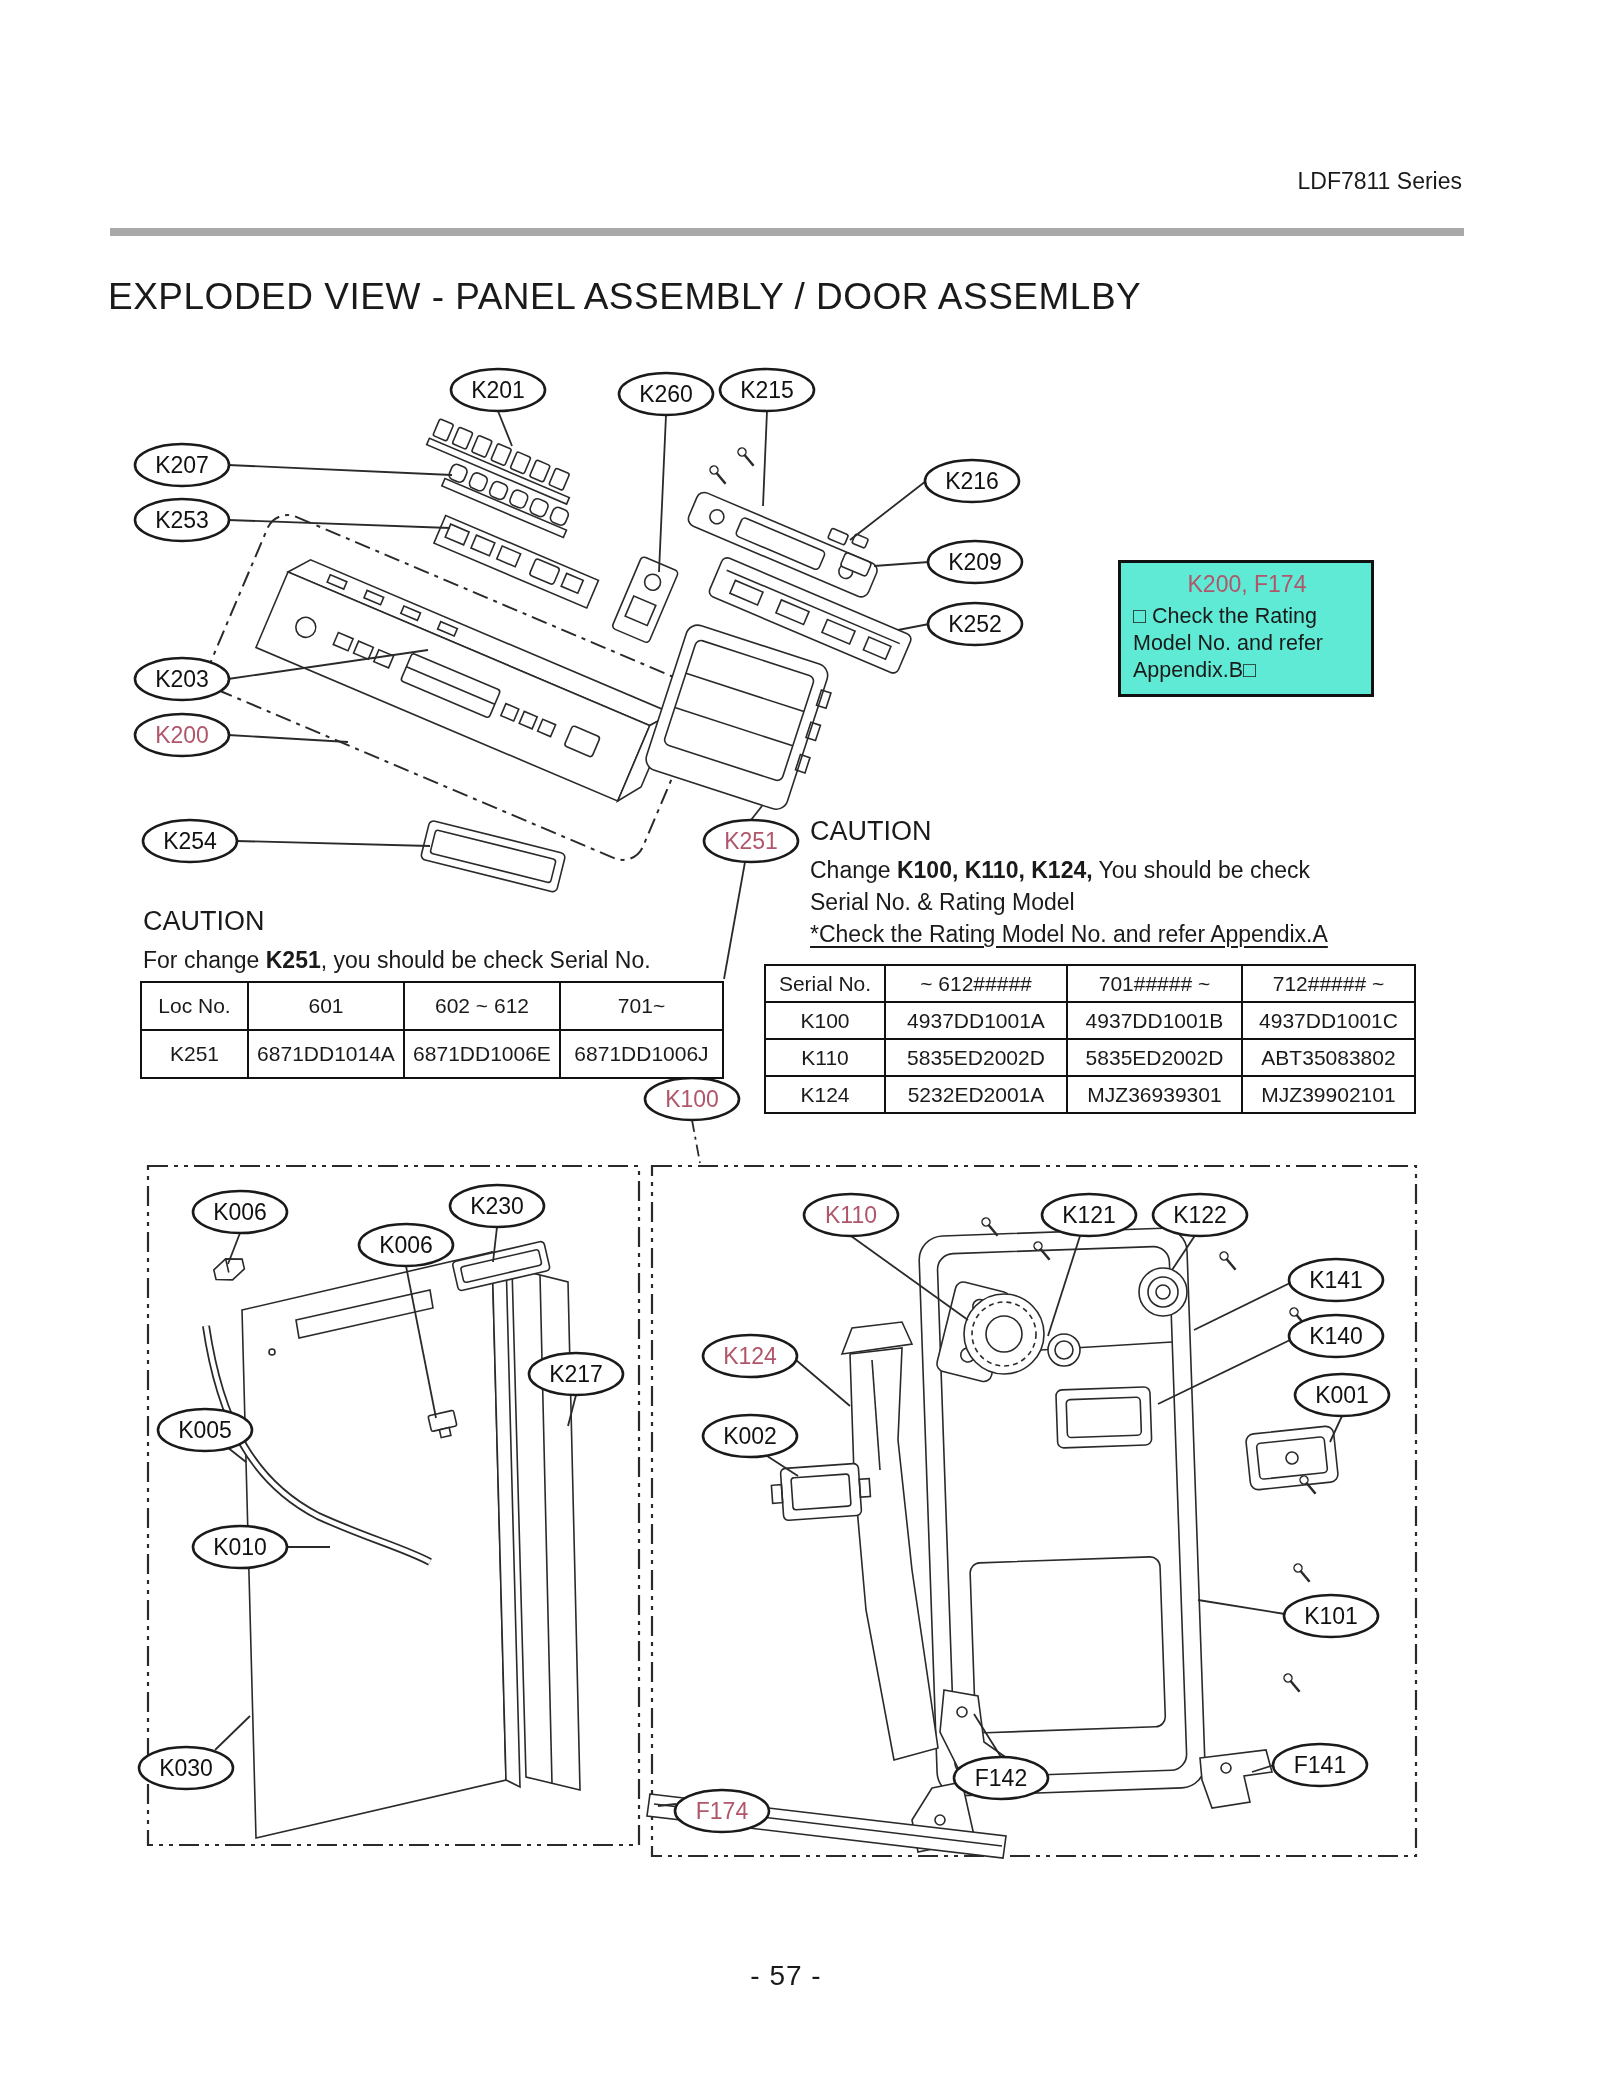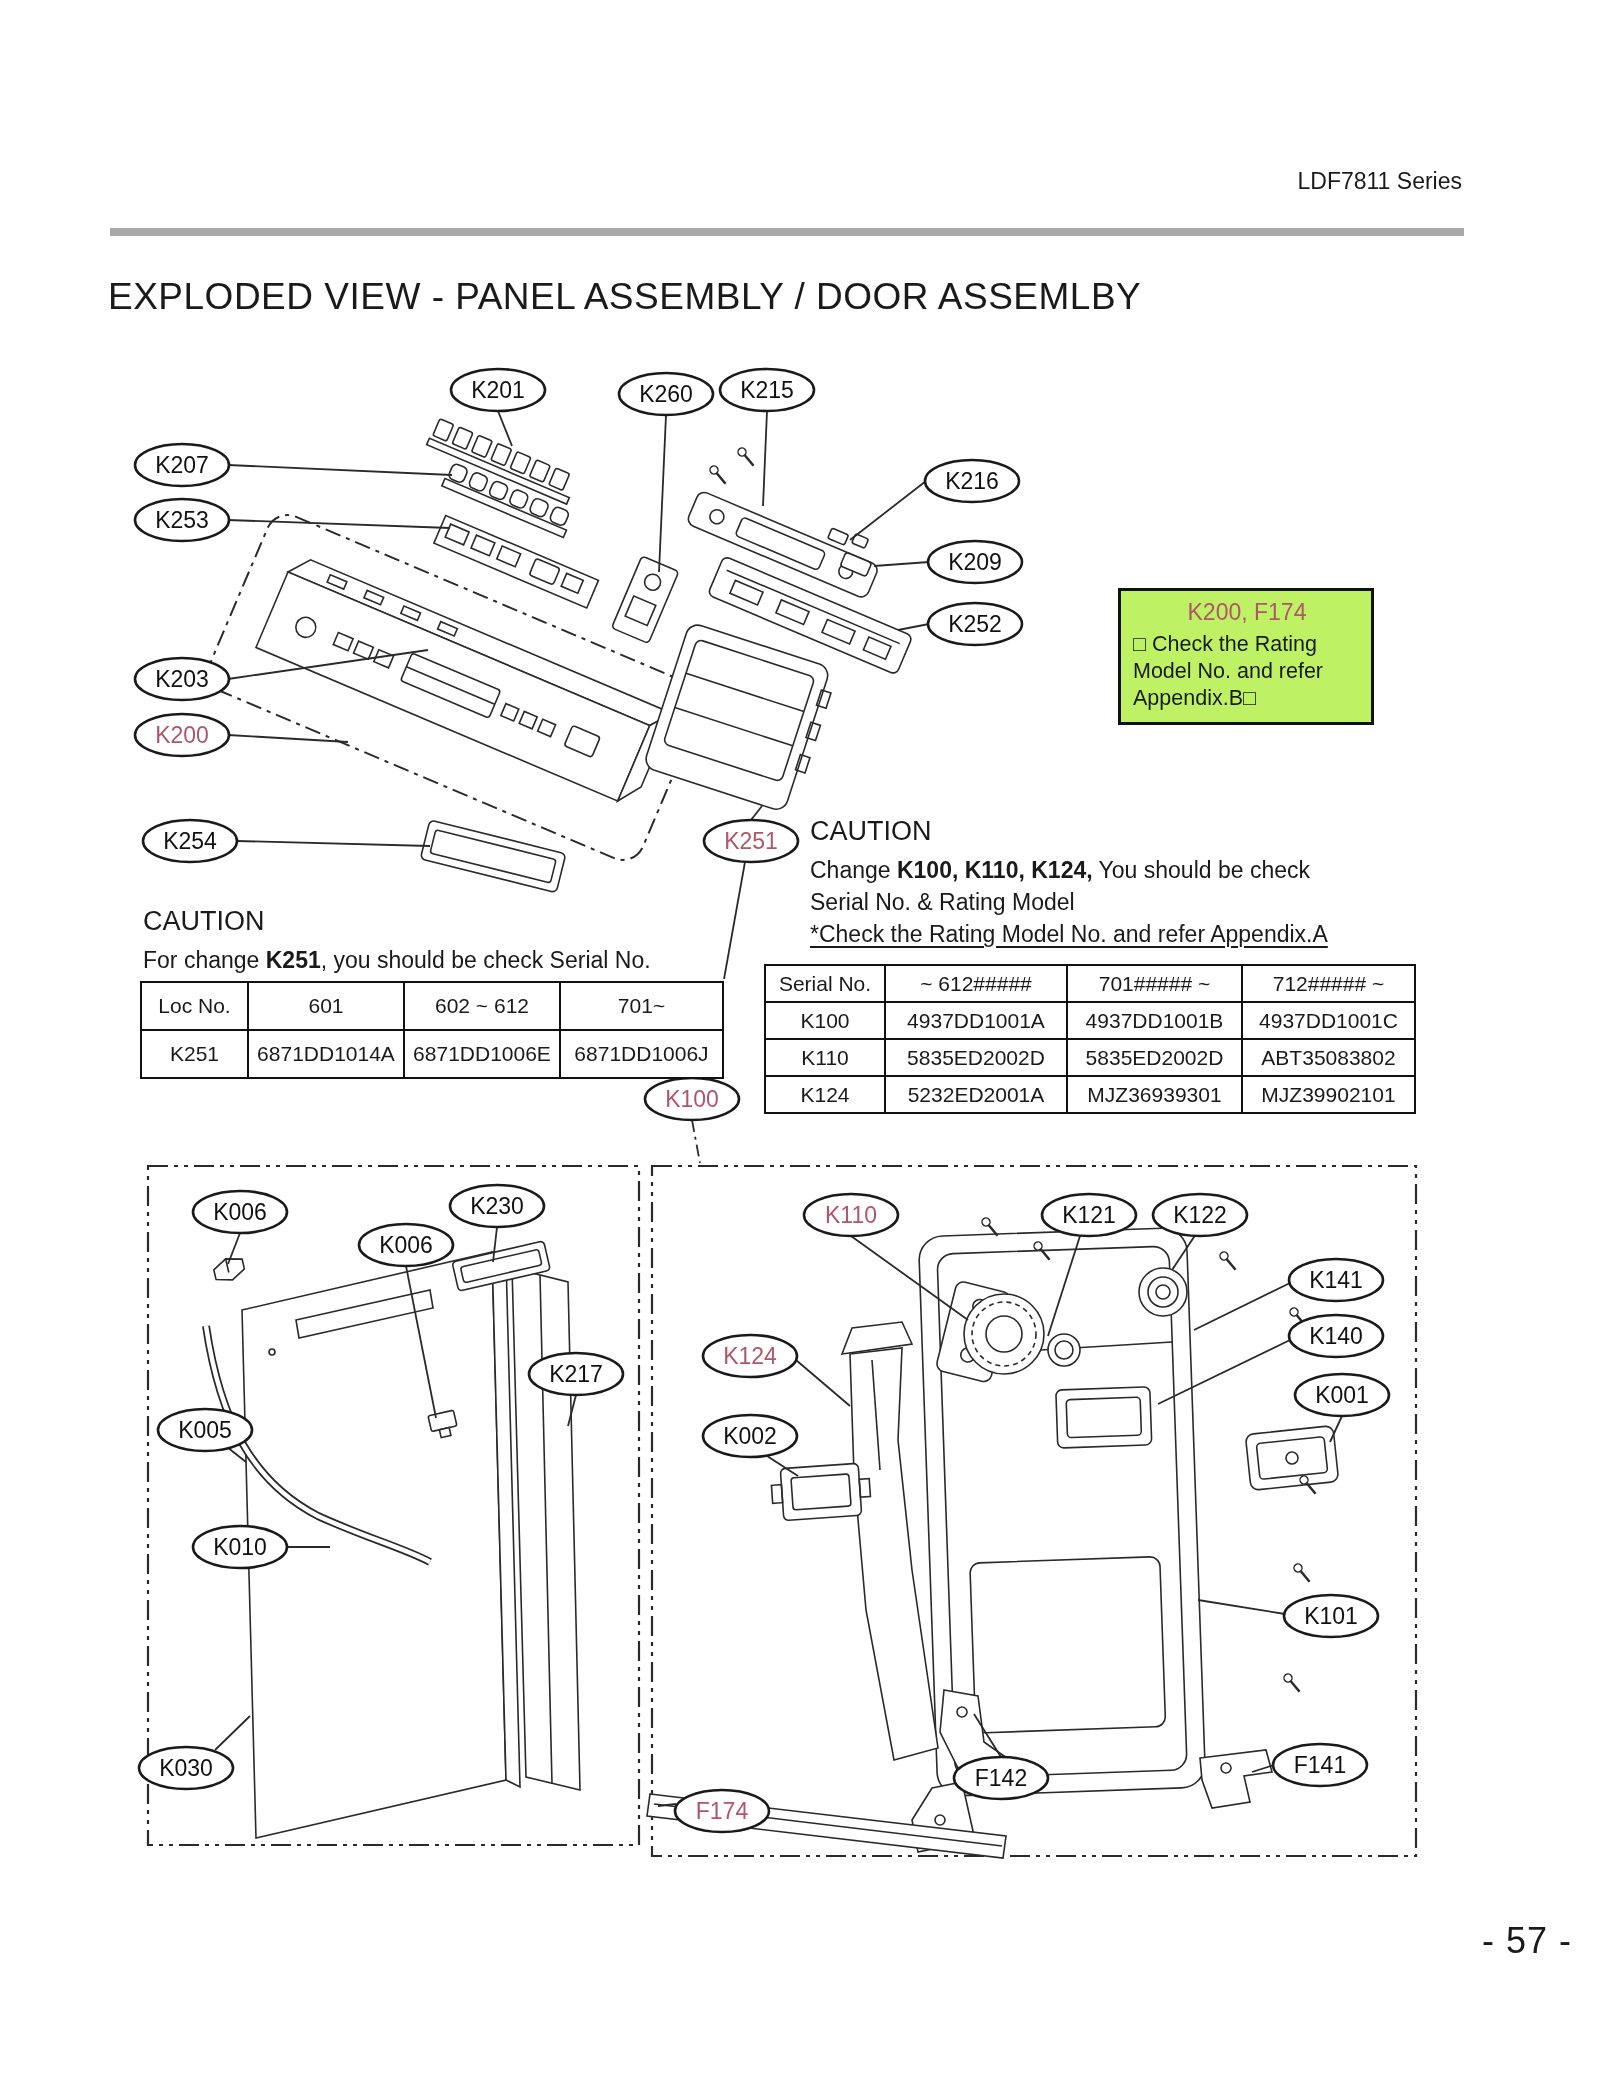--- a/index.html
+++ b/index.html
@@ -5,41 +5,41 @@
   * { box-sizing: border-box; margin: 0; padding: 0; }
   html,body { background:#ececec; }
   body { font-family:"Liberation Sans","DejaVu Sans",sans-serif; color:#1a1a1a; }
   .page { position:relative; width:1600px; height:2076px; background:#ffffff; margin:0 auto; overflow:hidden; }
   .art { position:absolute; left:0; top:0; z-index:1; }
 
   .hdr { position:absolute; top:168px; right:138px; font-size:23px; z-index:2; }
   .rule { position:absolute; left:110px; top:228px; width:1354px; height:8px; background:#a9a9a9; z-index:2; }
   .title { position:absolute; left:108px; top:276px; font-size:37px; font-weight:400; letter-spacing:.5px; z-index:2; }
 
-  .notebox { position:absolute; left:1118px; top:588px; width:256px; border:3px solid #111;
-             background:#bef264; padding:8px 10px 10px 12px; z-index:3; }
+  .notebox { position:absolute; left:1118px; top:560px; width:256px; border:3px solid #111;
+             background:#5eead4; padding:8px 10px 10px 12px; z-index:3; }
   .nb-title { text-align:center; font-size:23px; margin-bottom:5px; }
   .nb-line { font-size:21.5px; line-height:27px; }
 
   .caution { position:absolute; z-index:3; }
   .c-head { font-weight:normal; font-size:27px; margin-bottom:7px; }
   .c-text { font-size:23px; line-height:32px; }
   .caution-left  { left:143px; top:906px; width:620px; }
   .caution-right { left:810px; top:816px; width:630px; }
   .underline { text-decoration:underline; text-underline-offset:4px; }
 
   .tbl { position:absolute; border-collapse:collapse; background:#fff; table-layout:fixed; z-index:3; }
   .tbl td { border:2px solid #111; text-align:center; vertical-align:middle; font-size:21px; padding:0 2px; }
   .tbl-left  { left:140px; top:981px; width:582px; }
   .tbl-left td { height:48px; }
   .tbl-right { left:764px; top:964px; width:650px; }
   .tbl-right td { height:37px; }
 
-  .pageno { position:absolute; left:0; top:1920px; width:1572px; text-align:right;
-            font-size:36px; letter-spacing:1px; z-index:2; }
+  .pageno { position:absolute; left:0; top:1960px; width:1572px; text-align:center;
+            font-size:28px; letter-spacing:1px; z-index:2; }
 
   .co   { fill:#ffffff; stroke:#1a1a1a; stroke-width:2.6; }
   .co-t { font-size:23px; font-family:"Liberation Sans","DejaVu Sans",sans-serif; }
   .ldr  { stroke:#2a2a2a; stroke-width:1.8; fill:none; }
 </style>
 </head>
 <body>
 
 <div class="page">
 

